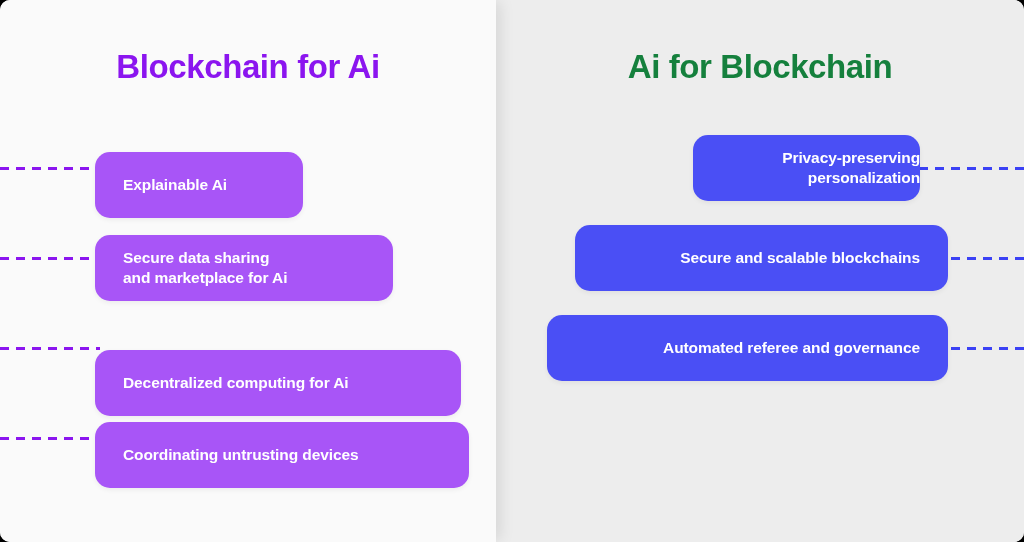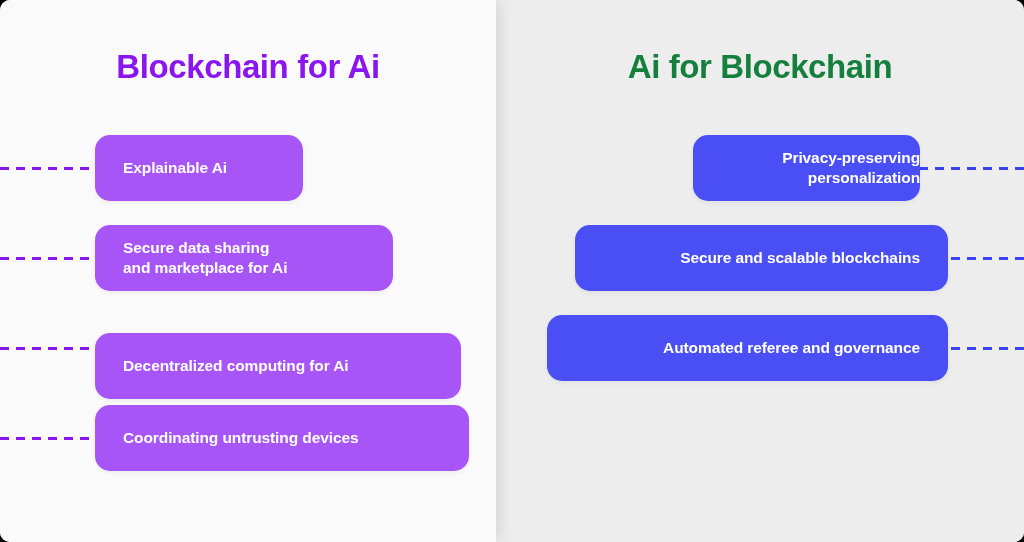--- a/index.html
+++ b/index.html
@@ -95,20 +95,21 @@
     letter-spacing: -0.1px;
     z-index: 4;
     box-shadow: 0 2px 5px rgba(0,0,0,0.06);
   }
   .pill-left {
     background: #a855f7;
     left: 95px;
     padding: 0 0 0 28px;
     justify-content: flex-start;
     text-align: left;
+    margin-top: 17px;
   }
   .pill-right {
     background: #4a4ff5;
     padding: 0 28px 0 0;
     justify-content: flex-end;
     text-align: center;
   }
   .pill-right.centered { text-align: right; }
 
   .pill-text { white-space: pre-line; display: block; }
@@ -131,21 +132,21 @@
   <div class="dash dash-left" style="top:347px"></div>
   <div class="dash dash-left" style="top:437px"></div>
 
   <div class="dash dash-right" style="top:167px"></div>
   <div class="dash dash-right" style="top:257px"></div>
   <div class="dash dash-right" style="top:347px"></div>
 
   <div class="pill pill-left" style="top:135px; width:180px">
     <span class="pill-text">Explainable Ai</span>
   </div>
-  <div class="pill pill-left" style="top:225px; width:270px">
+  <div class="pill pill-left" style="top:218px; width:270px">
     <span class="pill-text">Secure data sharing
 and marketplace for Ai</span>
   </div>
   <div class="pill pill-left" style="top:333px; width:338px">
     <span class="pill-text">Decentralized computing for Ai</span>
   </div>
   <div class="pill pill-left" style="top:405px; width:346px">
     <span class="pill-text">Coordinating untrusting devices</span>
   </div>
 

